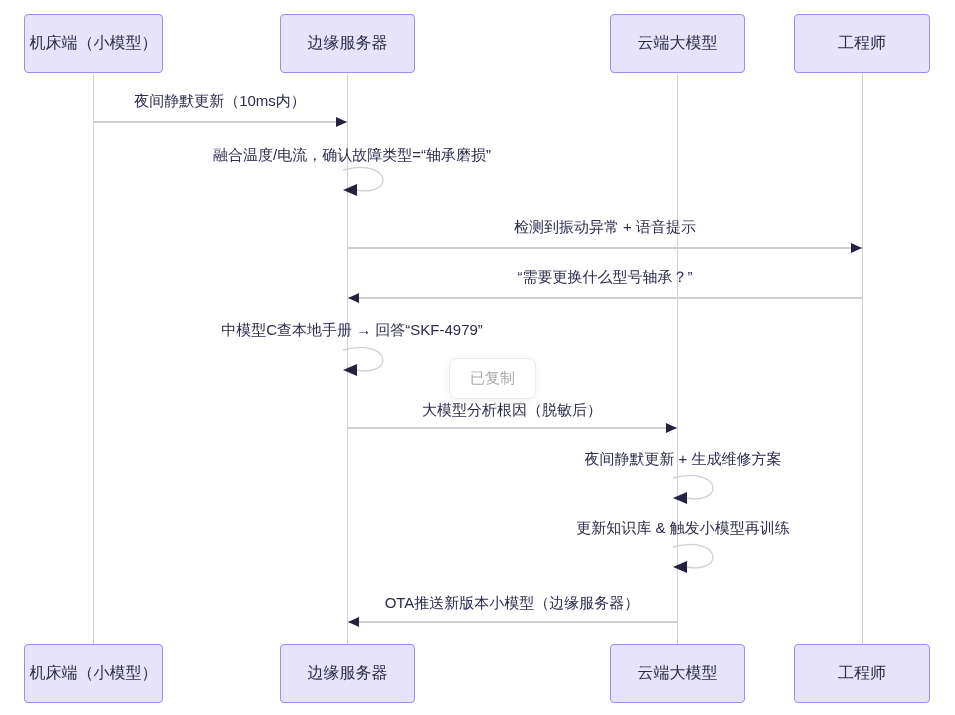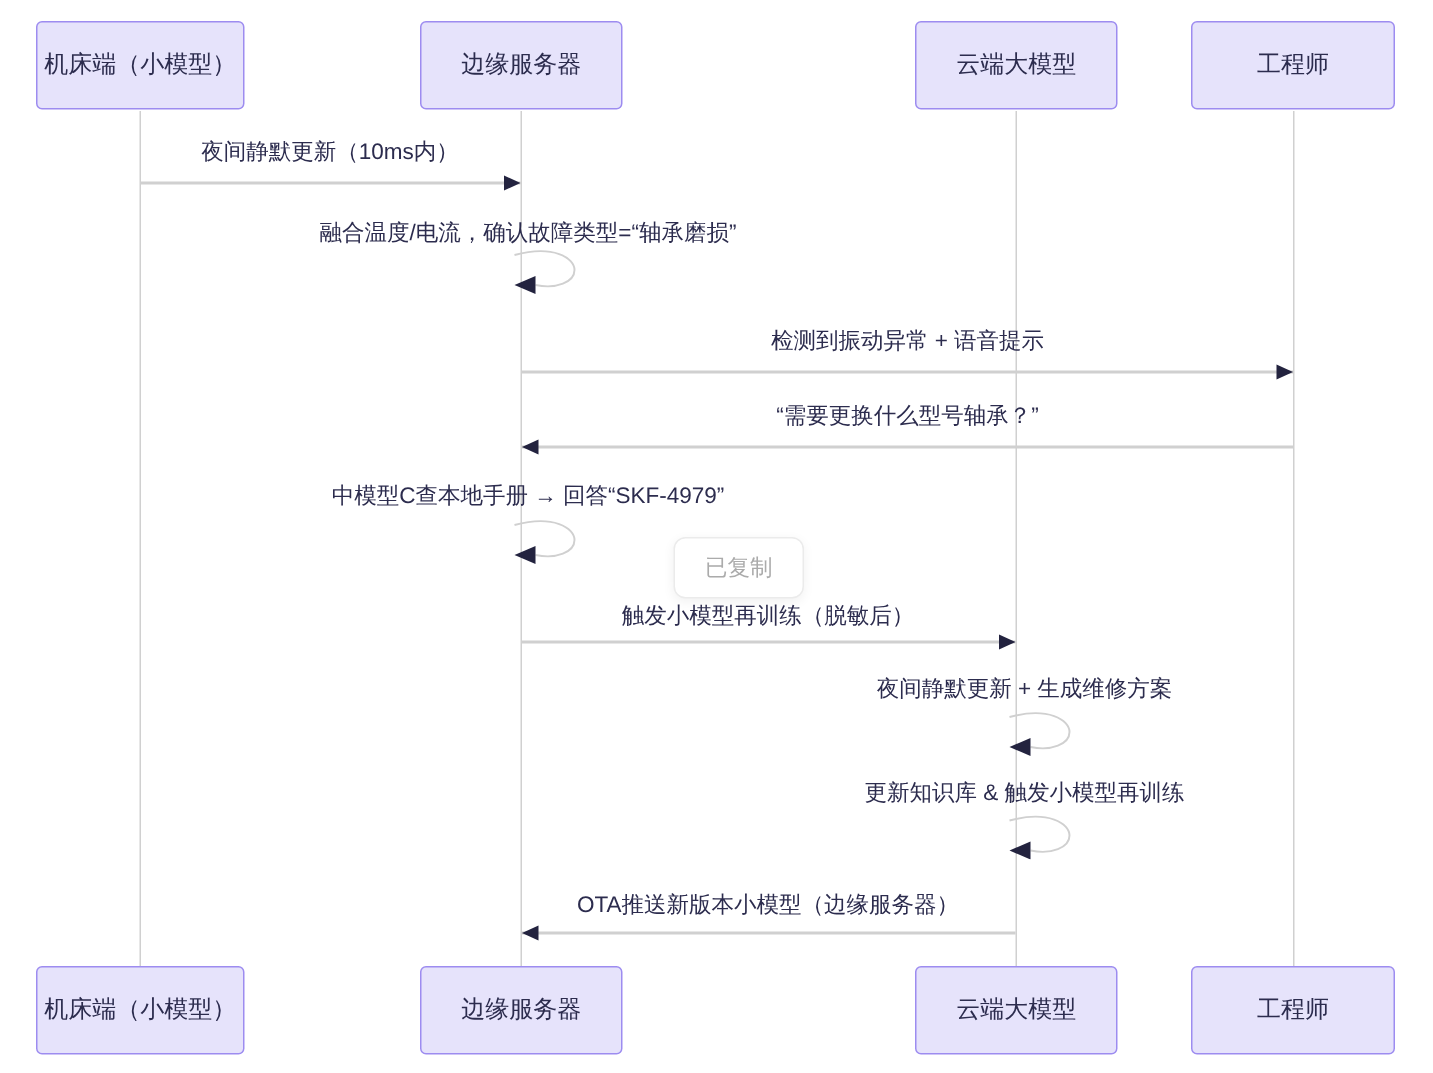--- a/index.html
+++ b/index.html
@@ -120,21 +120,21 @@
   <div class="head-left" style="left:348px; top:293px"></div>
 
   <div class="msg-label" style="left:352px; top:321px">中模型C查本地手册 → 回答“SKF-4979”</div>
   <svg class="self-loop" style="left:339px; top:346px" width="48" height="30" viewBox="0 0 48 30">
     <path d="M4,4 C30,-3 44,6 44,14 C44,22 32,27 18,24"></path>
     <polygon points="4,24 18,18 18,30"></polygon>
   </svg>
 
   <div class="toast">已复制</div>
 
-  <div class="msg-label" style="left:512px; top:401px">触发小模型再训练（脱敏后）</div>
+  <div class="msg-label" style="left:512px; top:401px">大模型分析根因（脱敏后）</div>
   <div class="arrow-line" style="left:348px; top:427px; width:329px"></div>
   <div class="head-right" style="left:666px; top:423px"></div>
 
   <div class="msg-label" style="left:683px; top:450px">夜间静默更新 + 生成维修方案</div>
   <svg class="self-loop" style="left:669px; top:474px" width="48" height="30" viewBox="0 0 48 30">
     <path d="M4,4 C30,-3 44,6 44,14 C44,22 32,27 18,24"></path>
     <polygon points="4,24 18,18 18,30"></polygon>
   </svg>
 
   <div class="msg-label" style="left:683px; top:519px">更新知识库 &amp; 触发小模型再训练</div>

